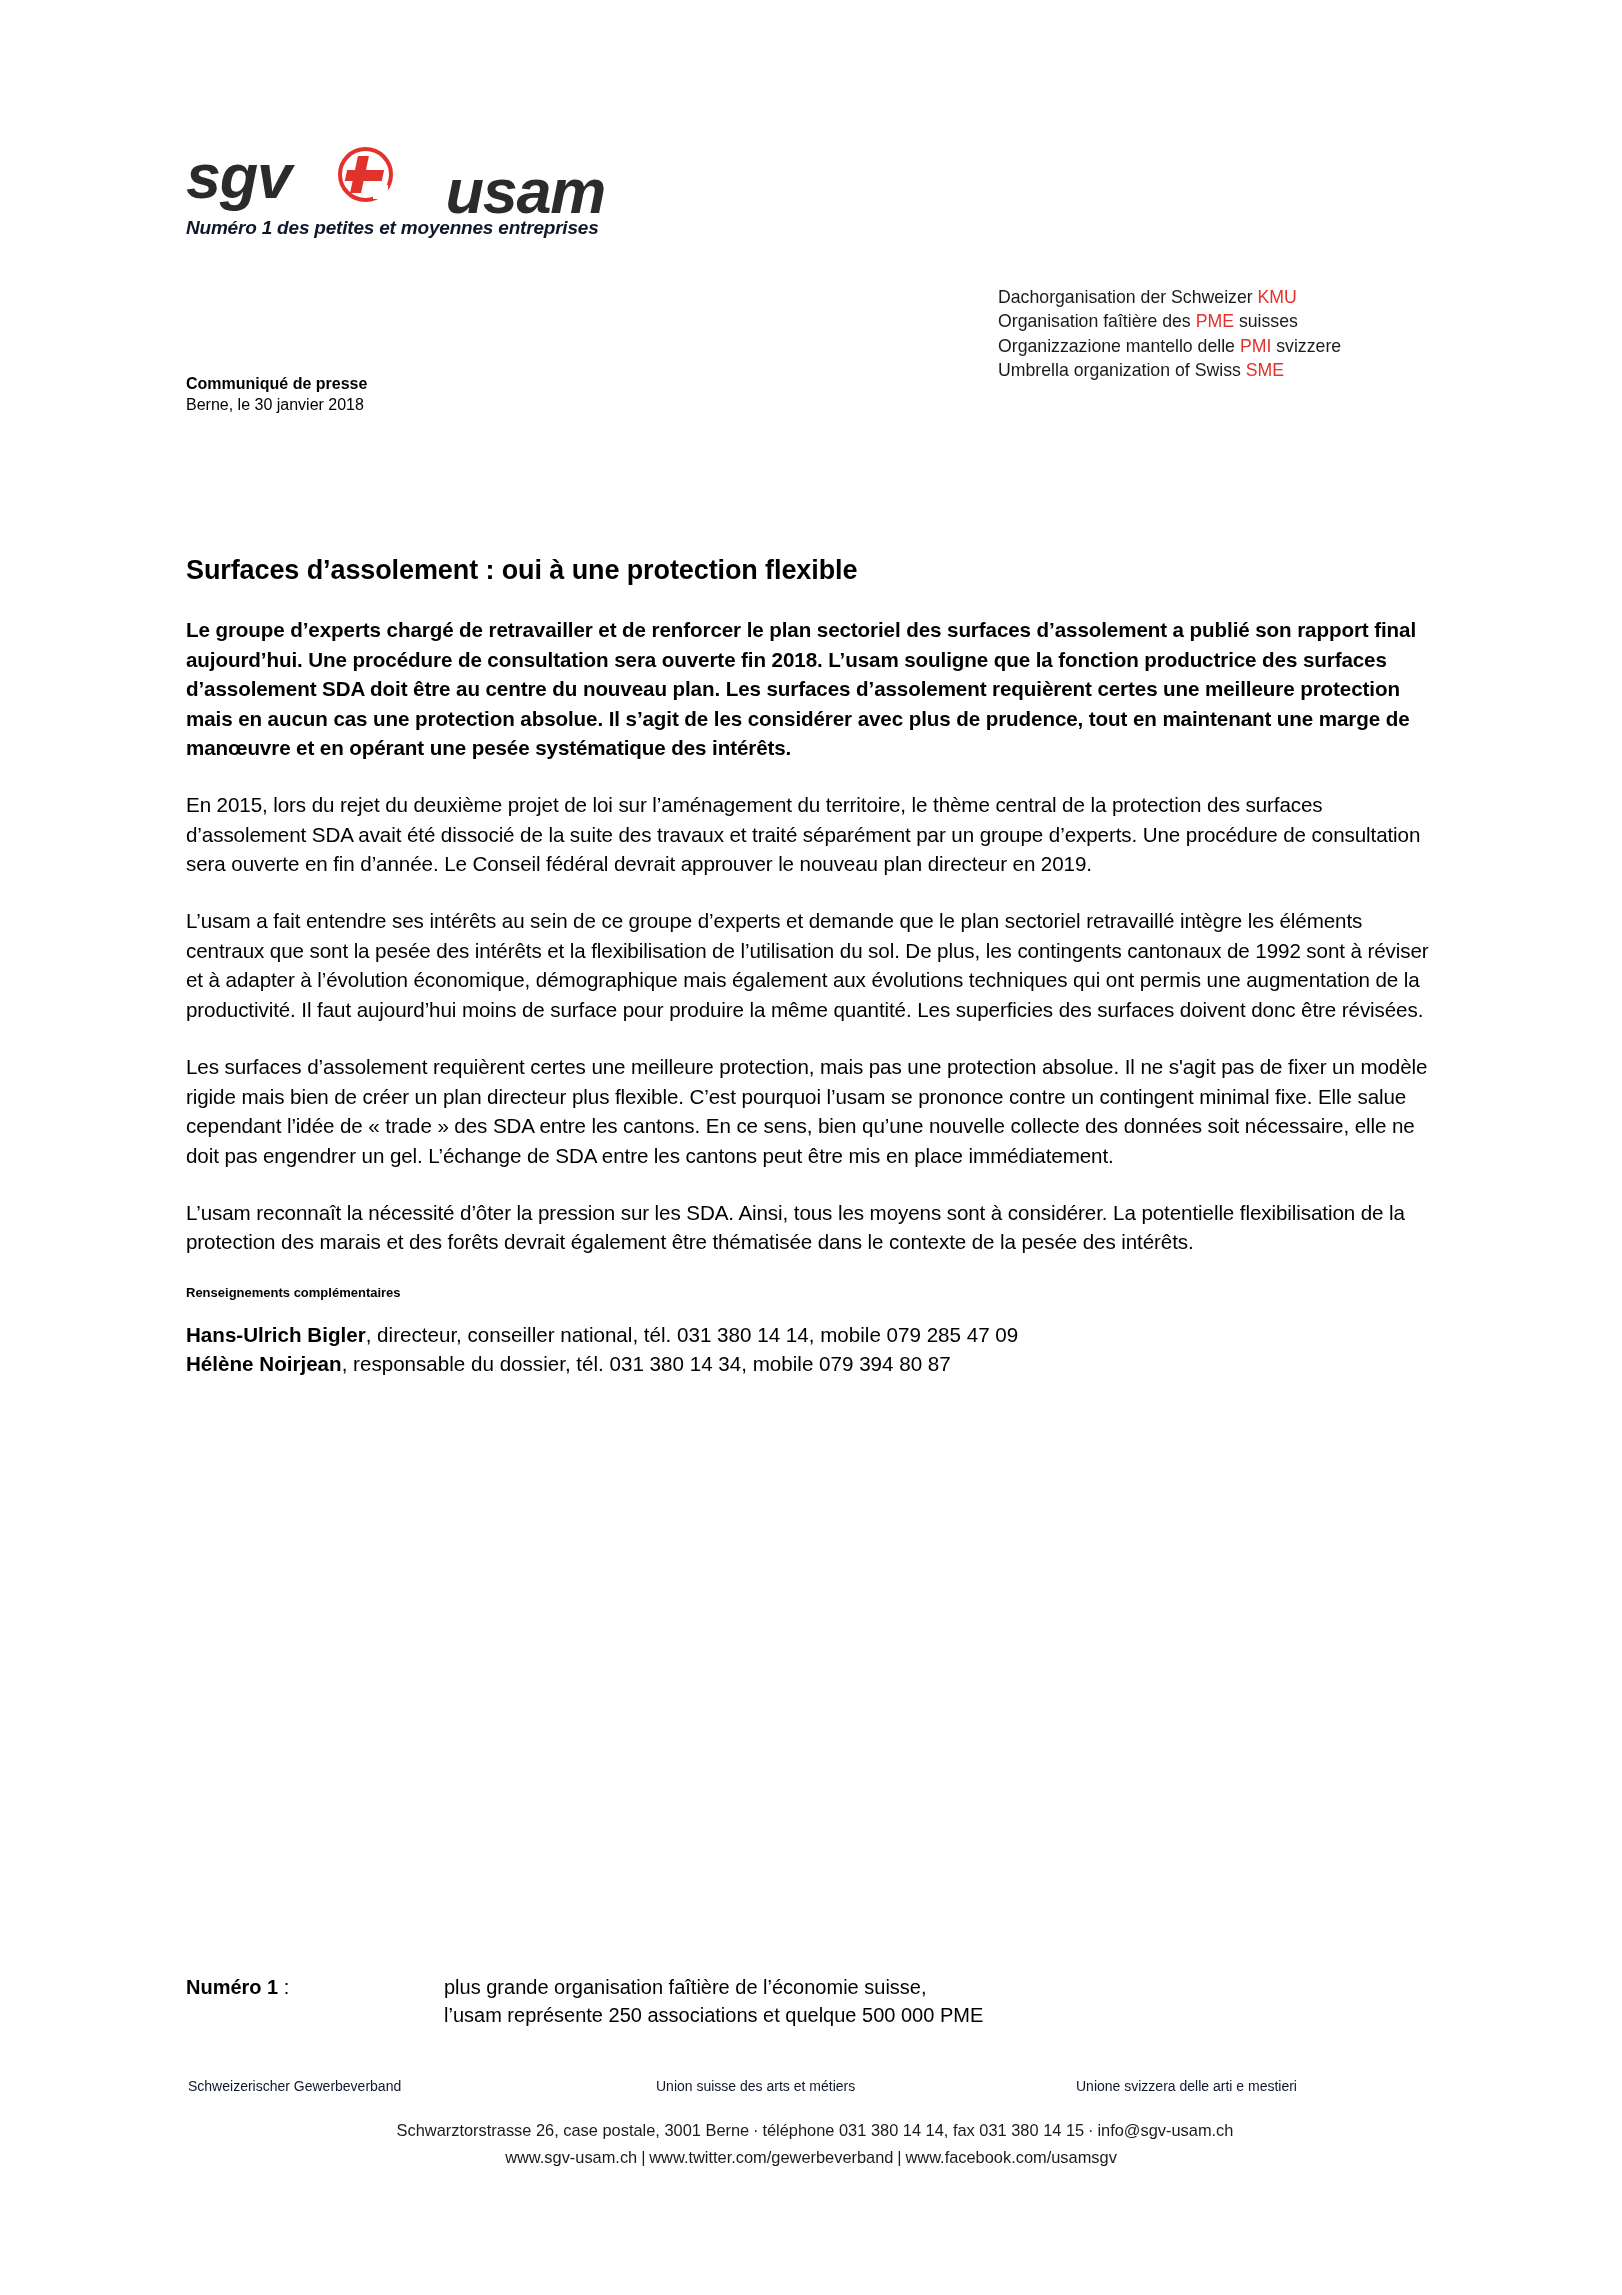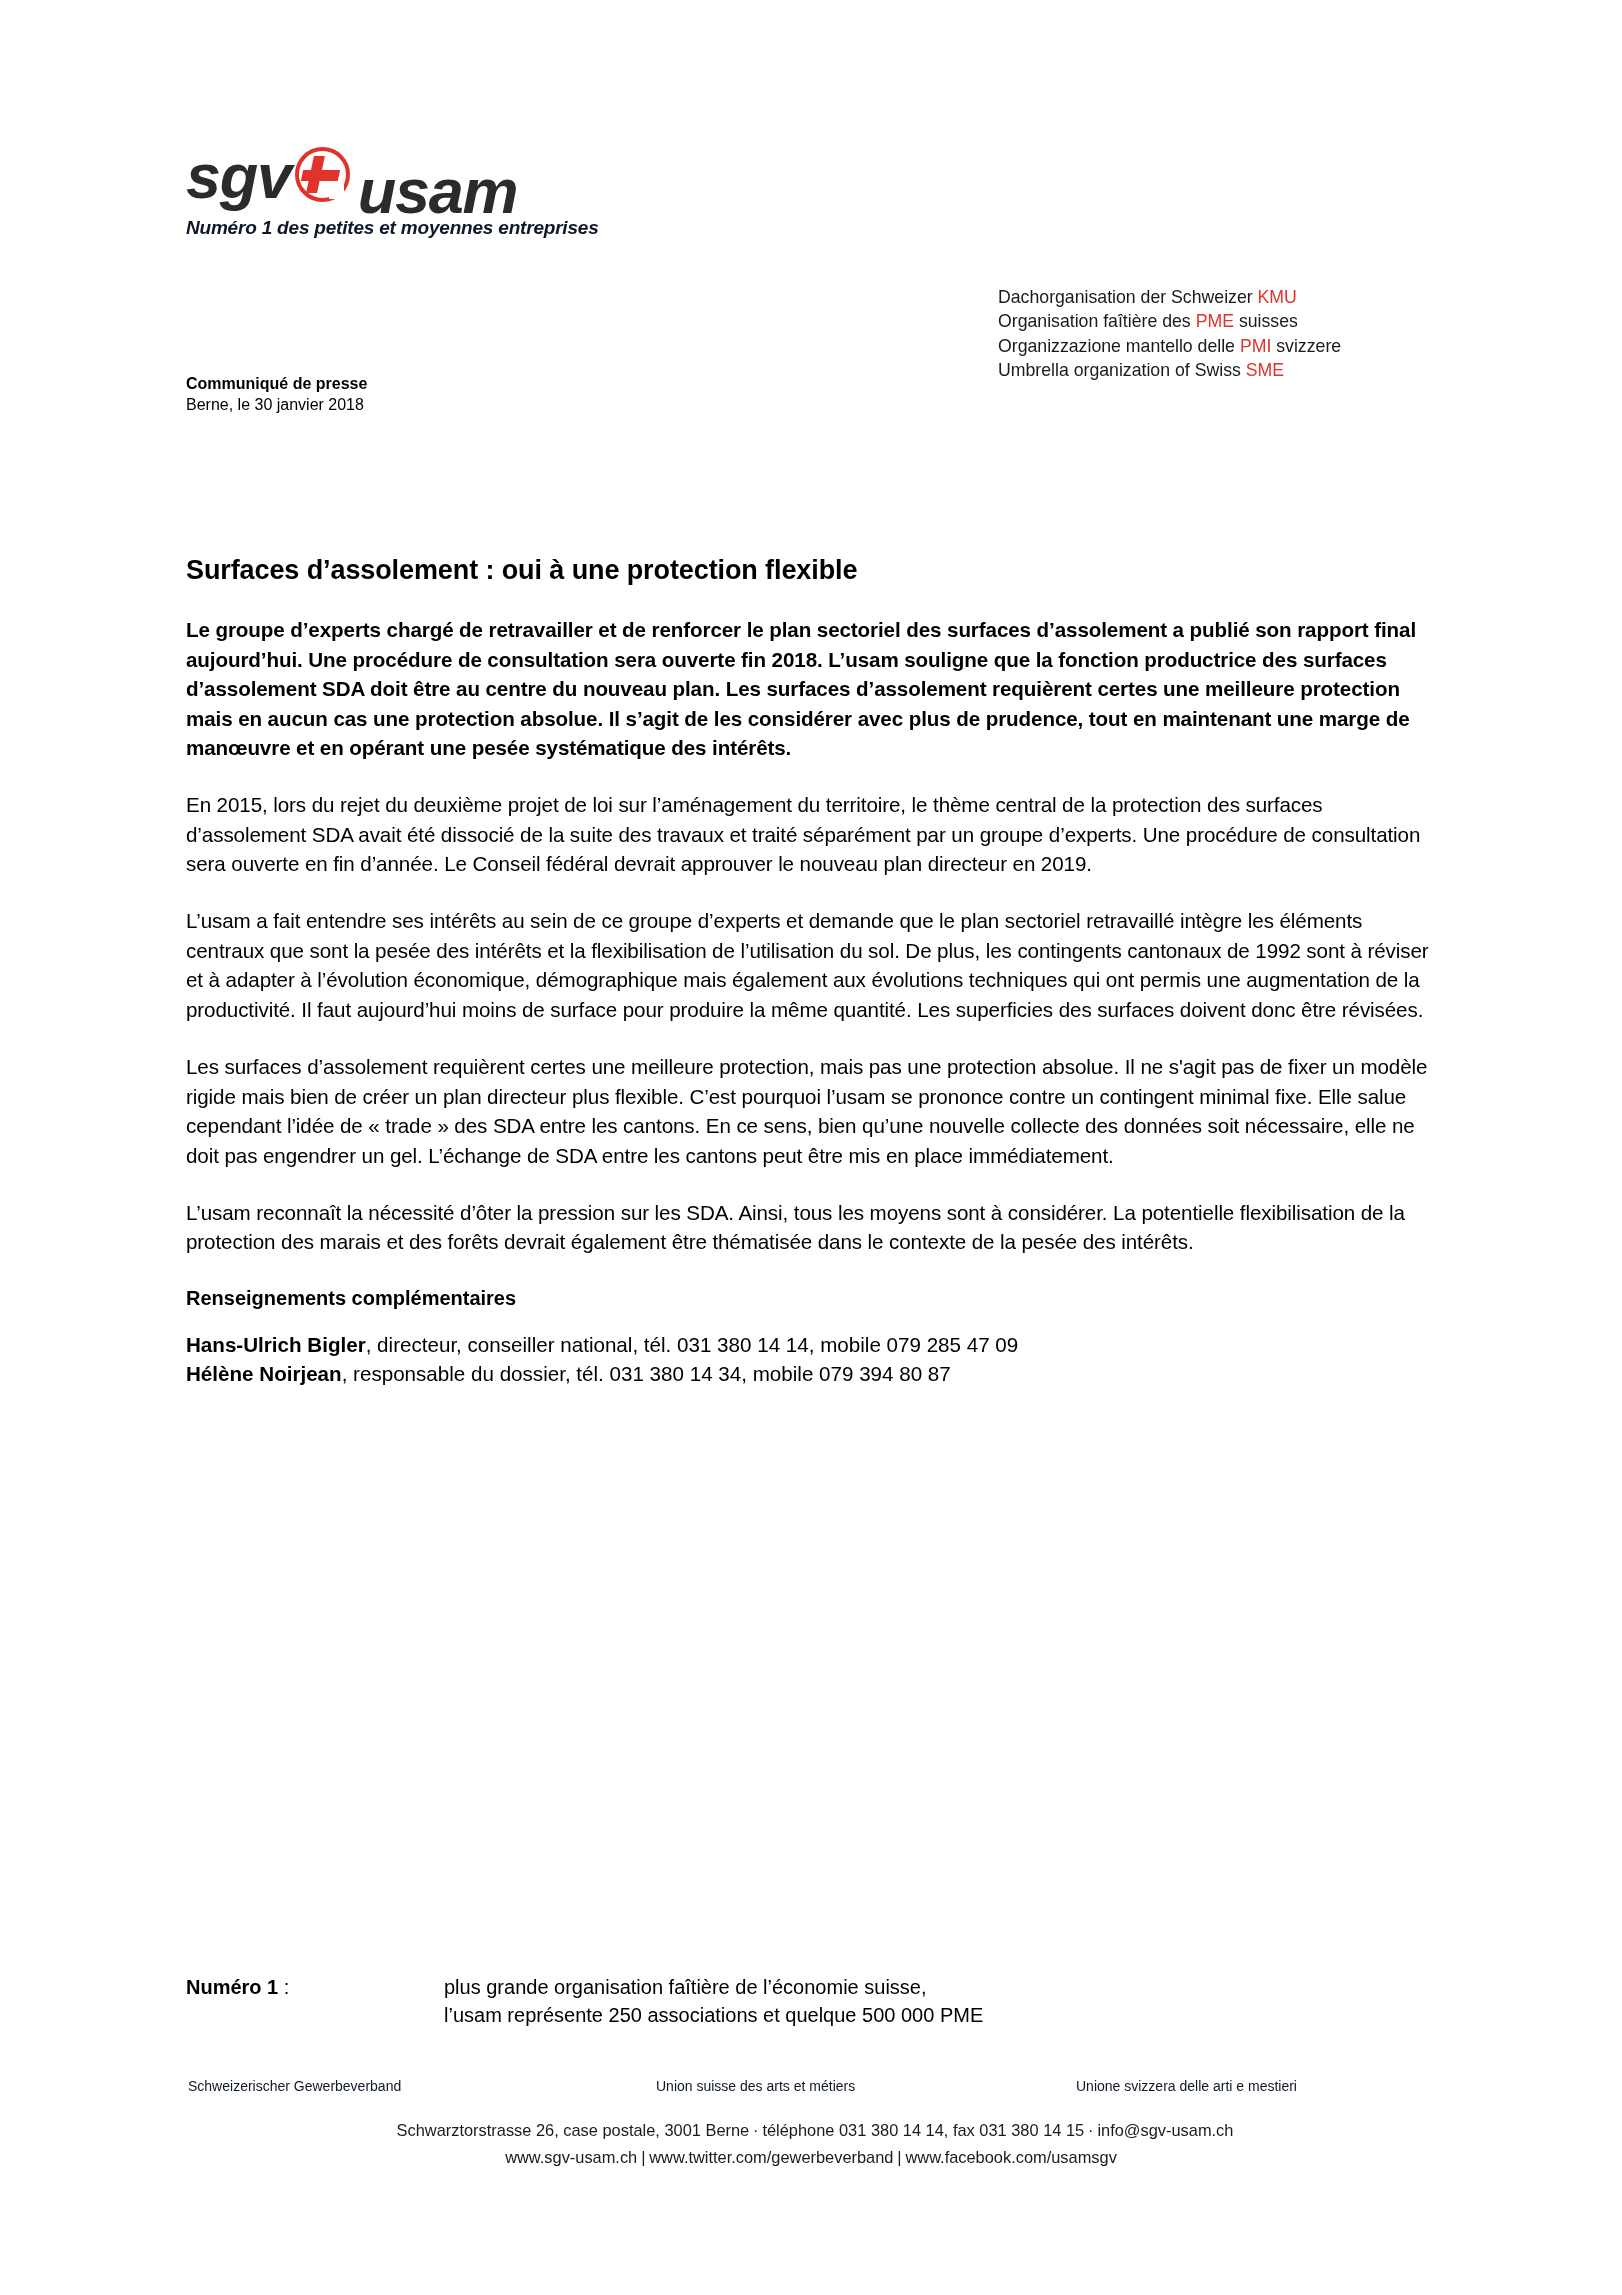--- a/index.html
+++ b/index.html
@@ -39,20 +39,21 @@
     display: flex;
     align-items: center;
     font-family: "Liberation Sans", sans-serif;
     font-weight: 700;
     font-style: italic;
     font-size: 63px;
     letter-spacing: -1.3px;
     color: #2b2b2b;
     line-height: 1;
     height: 72px;
+    justify-content: space-between;
   }
   .logo-sgv { margin-right: 1.3px; }
   .logo-usam { margin-left: 1.3px; margin-top: 30px; }
   .logo-emblem {
     position: relative;
     width: 62px;
     height: 62px;
     margin: 0 1.3px;
     flex: 0 0 auto;
   }
@@ -137,21 +138,21 @@
     margin: 0 0 27.5px 0;
     letter-spacing: -0.1px;
   }
   .para {
     font-size: 20.6px;
     line-height: 1.435;
     margin: 0 0 27.5px 0;
     letter-spacing: -0.1px;
   }
   .sub-head {
-    font-size: 20px;
+    font-size: 13px;
     font-weight: 700;
     line-height: 1.435;
     margin: 10px 0 17px 0;
   }
   .contact-line {
     font-size: 20.6px;
     line-height: 1.42;
     margin: 0;
   }
   .contact-line b { font-weight: 700; }

